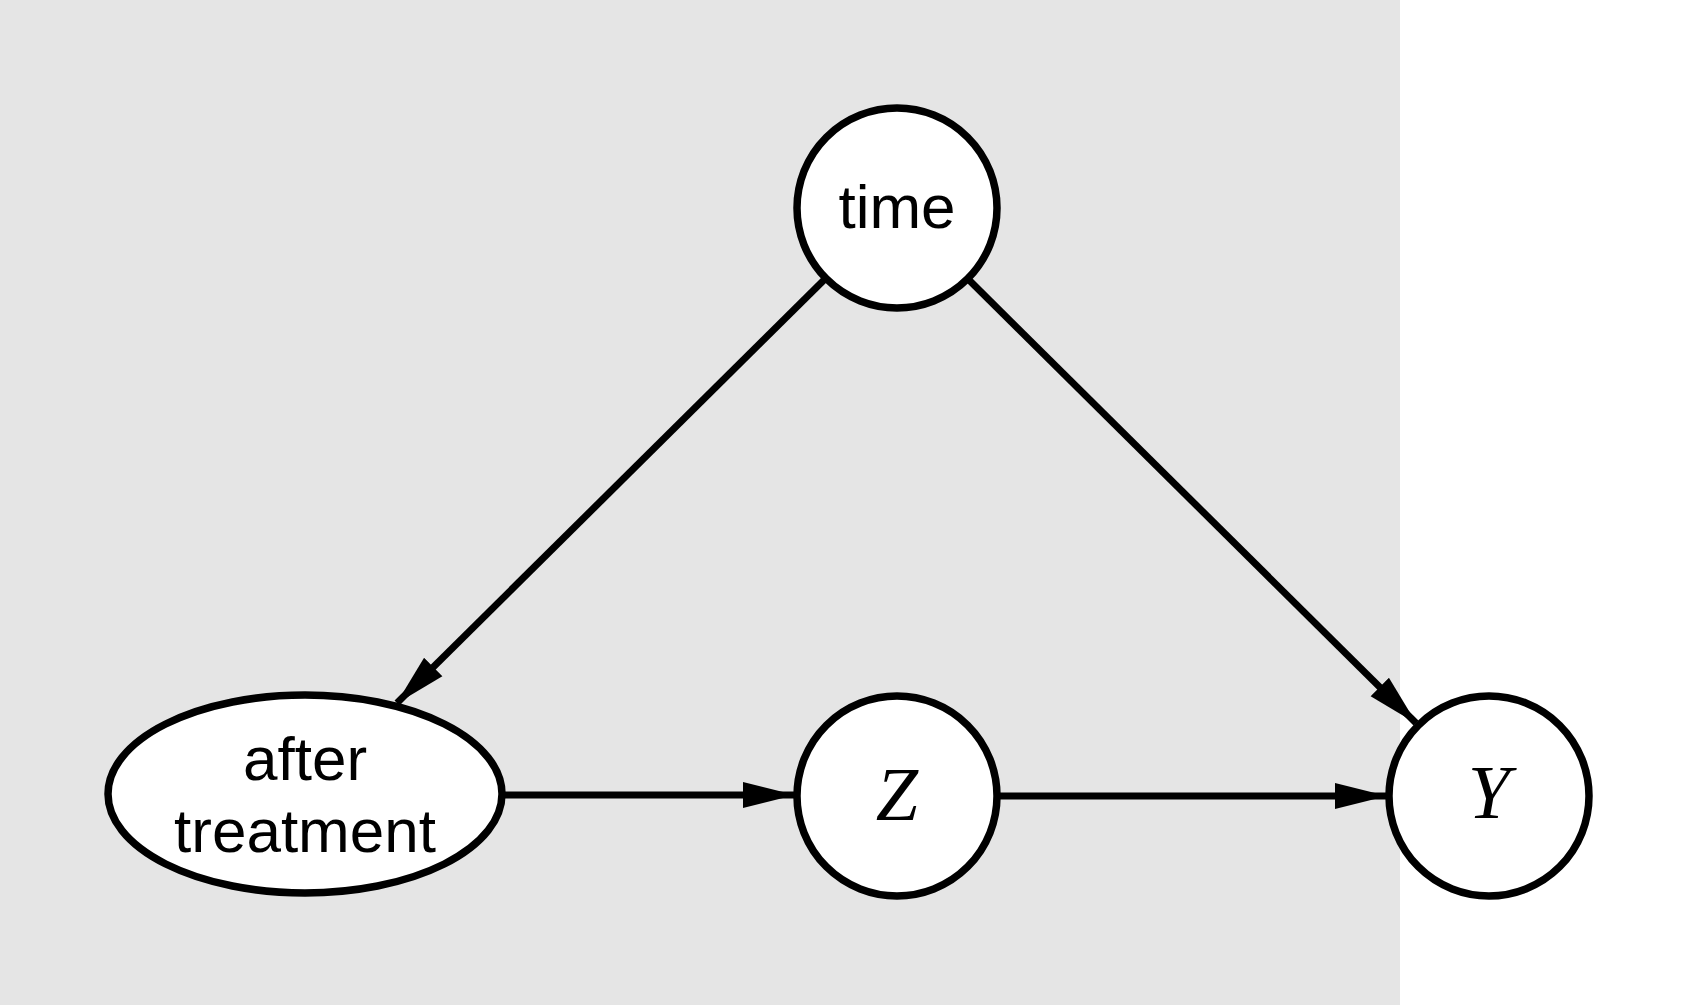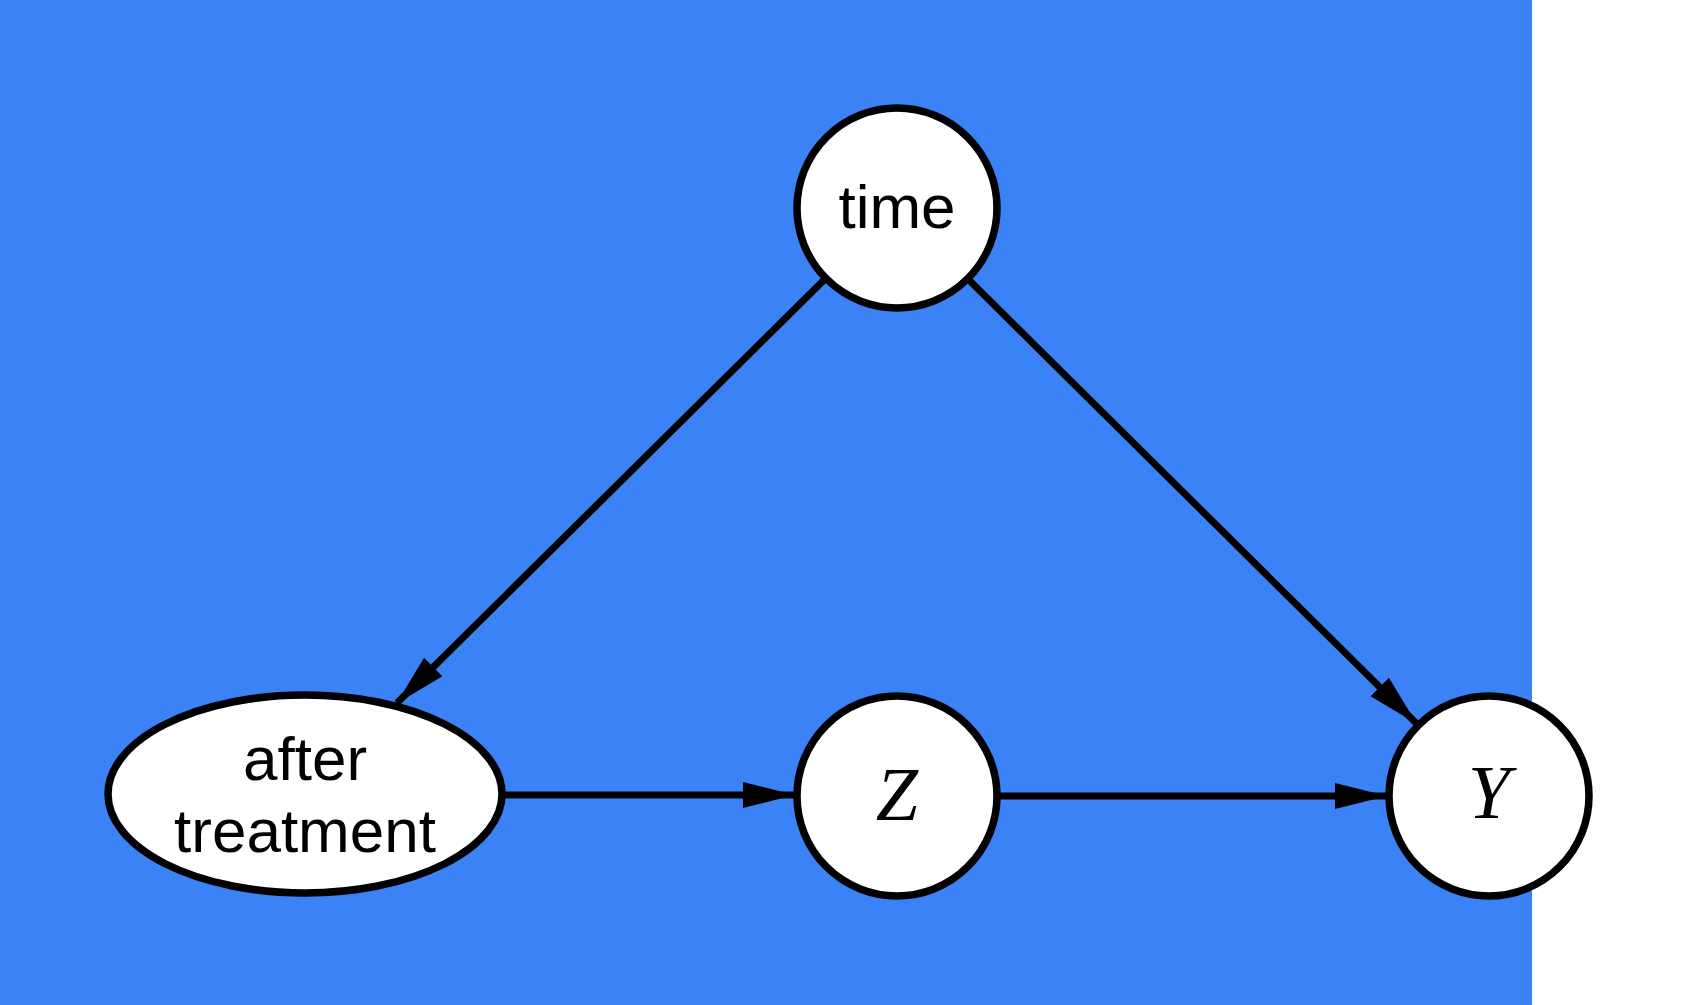--- a/index.html
+++ b/index.html
@@ -6,23 +6,23 @@
     margin: 0;
     padding: 0;
     background: #ffffff;
     width: 1694px;
     height: 1005px;
     overflow: hidden;
     font-family: "Liberation Sans", sans-serif;
   }
   .stage {
     position: relative;
-    width: 1532px;
+    width: 1400px;
     height: 1005px;
-    background: #3b82f6;
+    background: #e5e5e5;
   }
   svg { display: block; }
   .edge-line {
     fill: none;
     stroke: #000000;
     stroke-width: 7;
   }
   .node-shape {
     fill: #ffffff;
     stroke: #000000;

